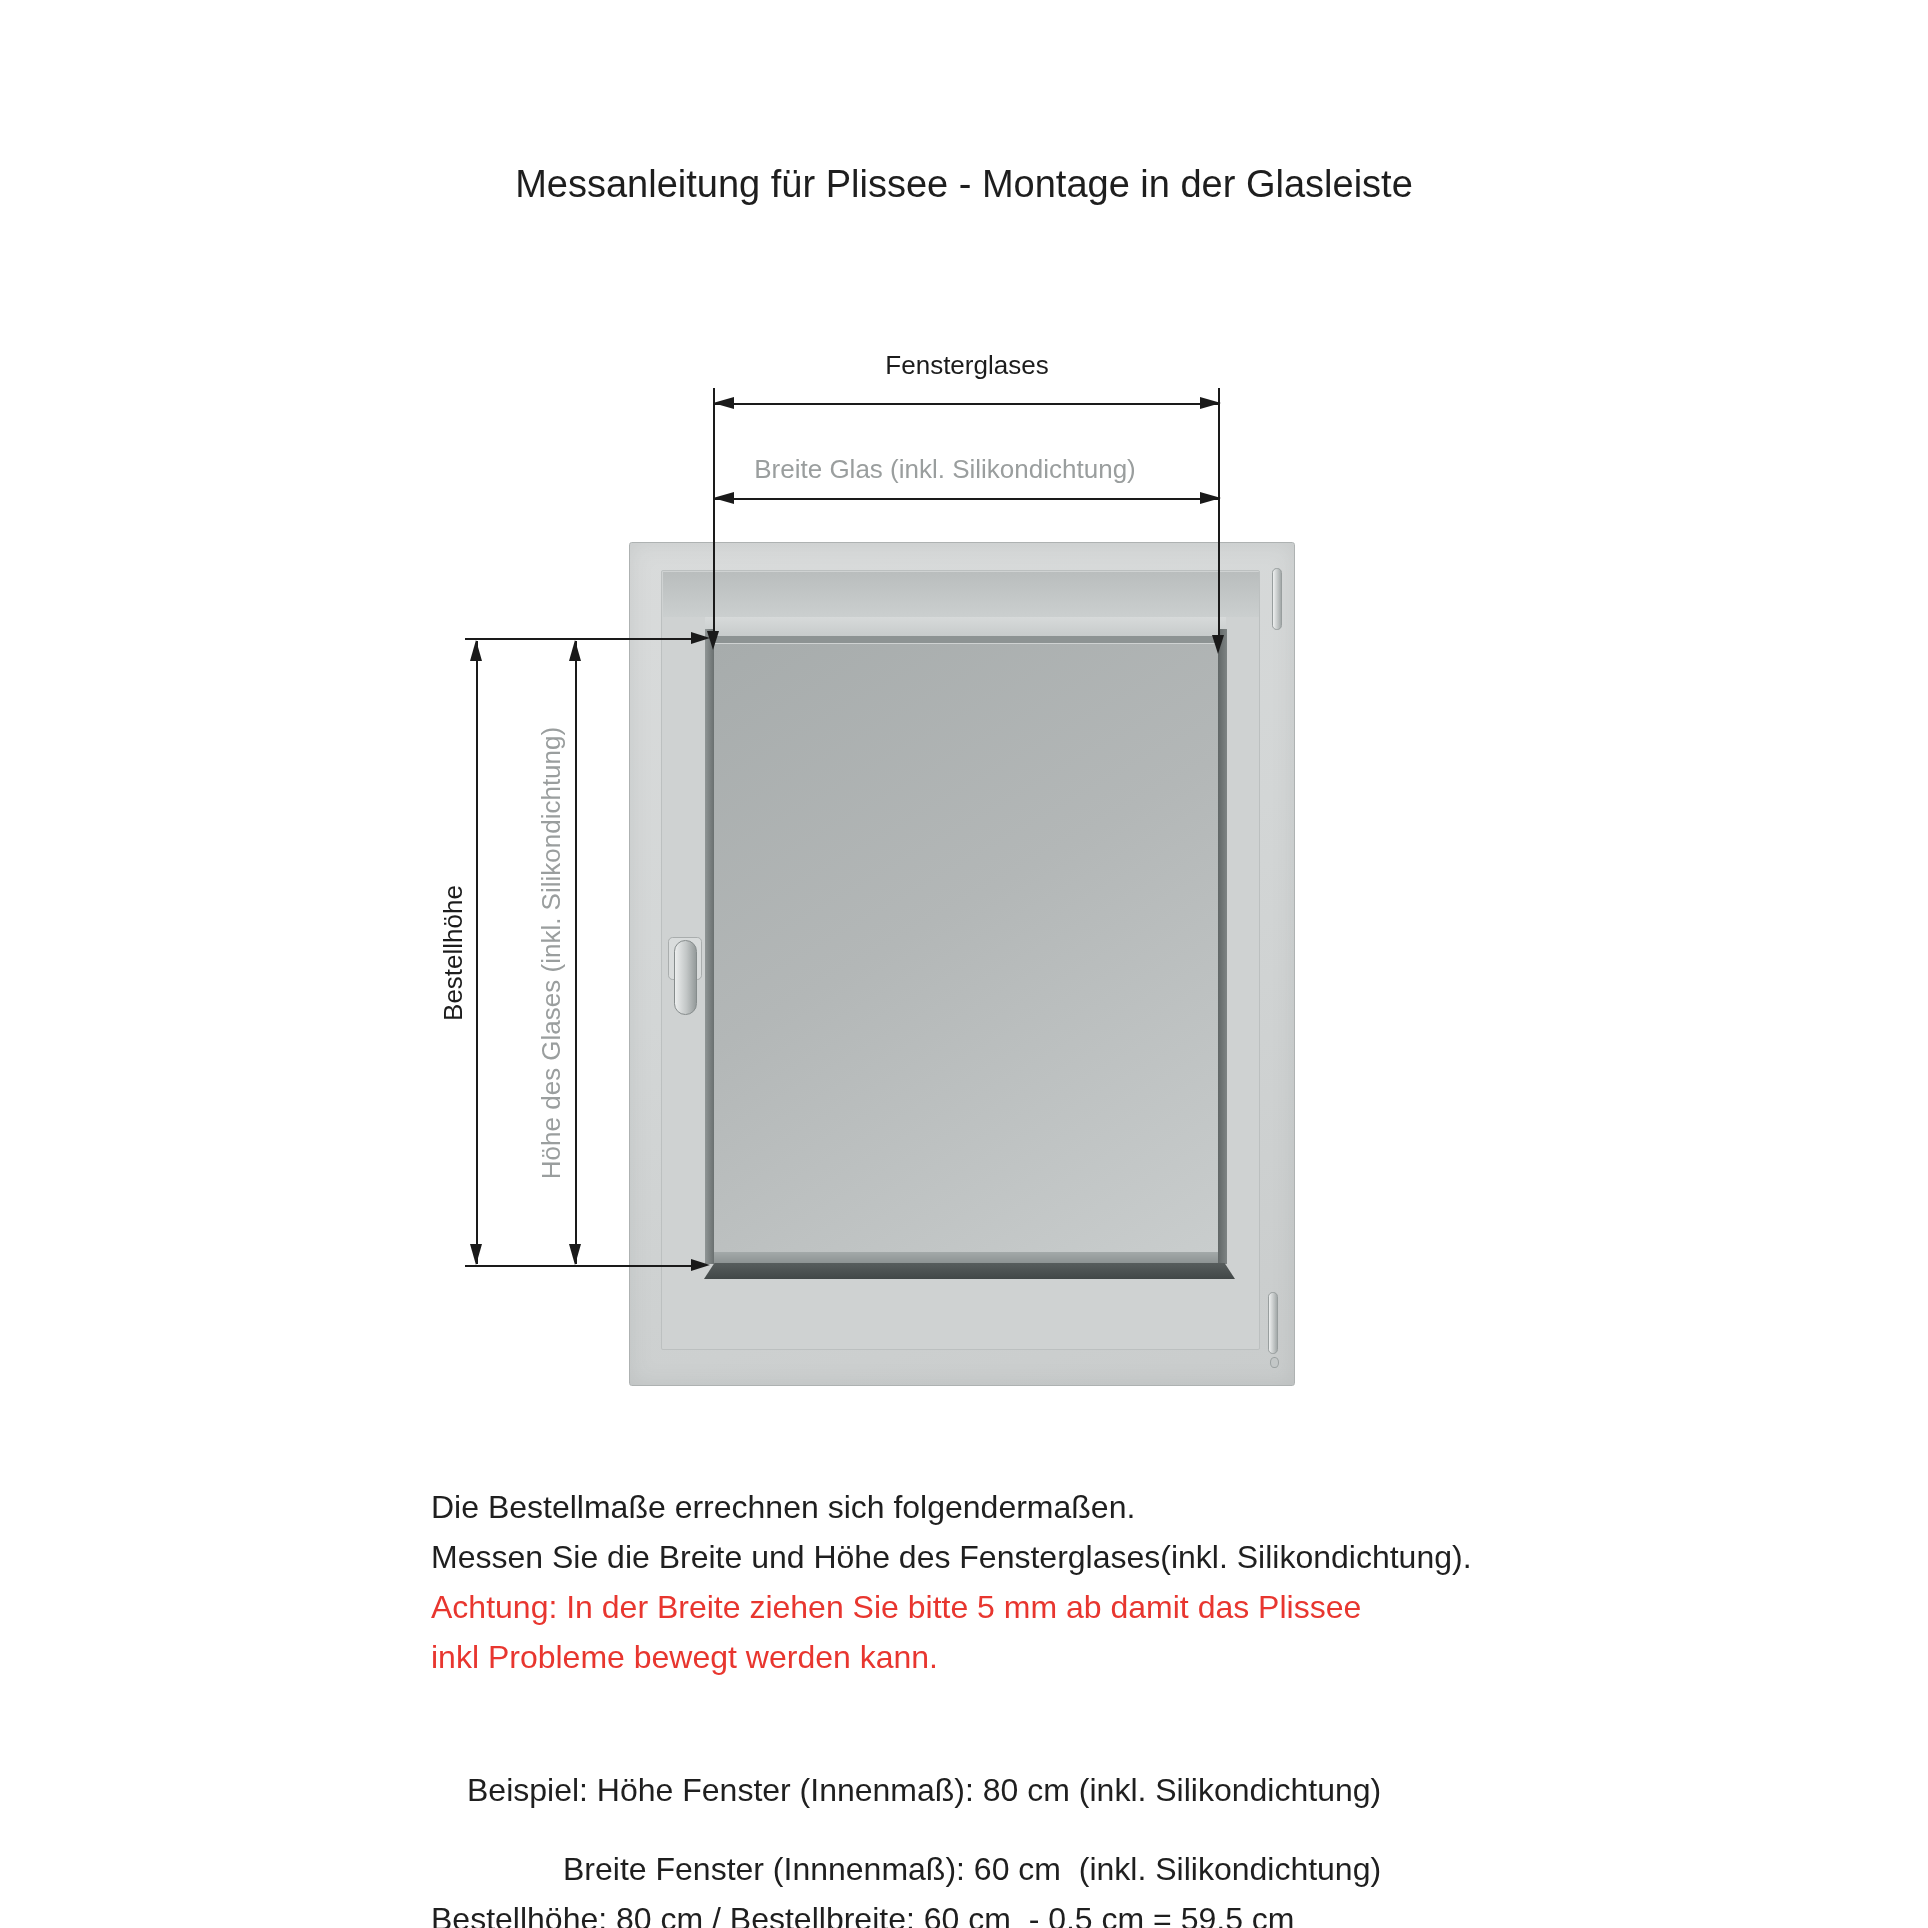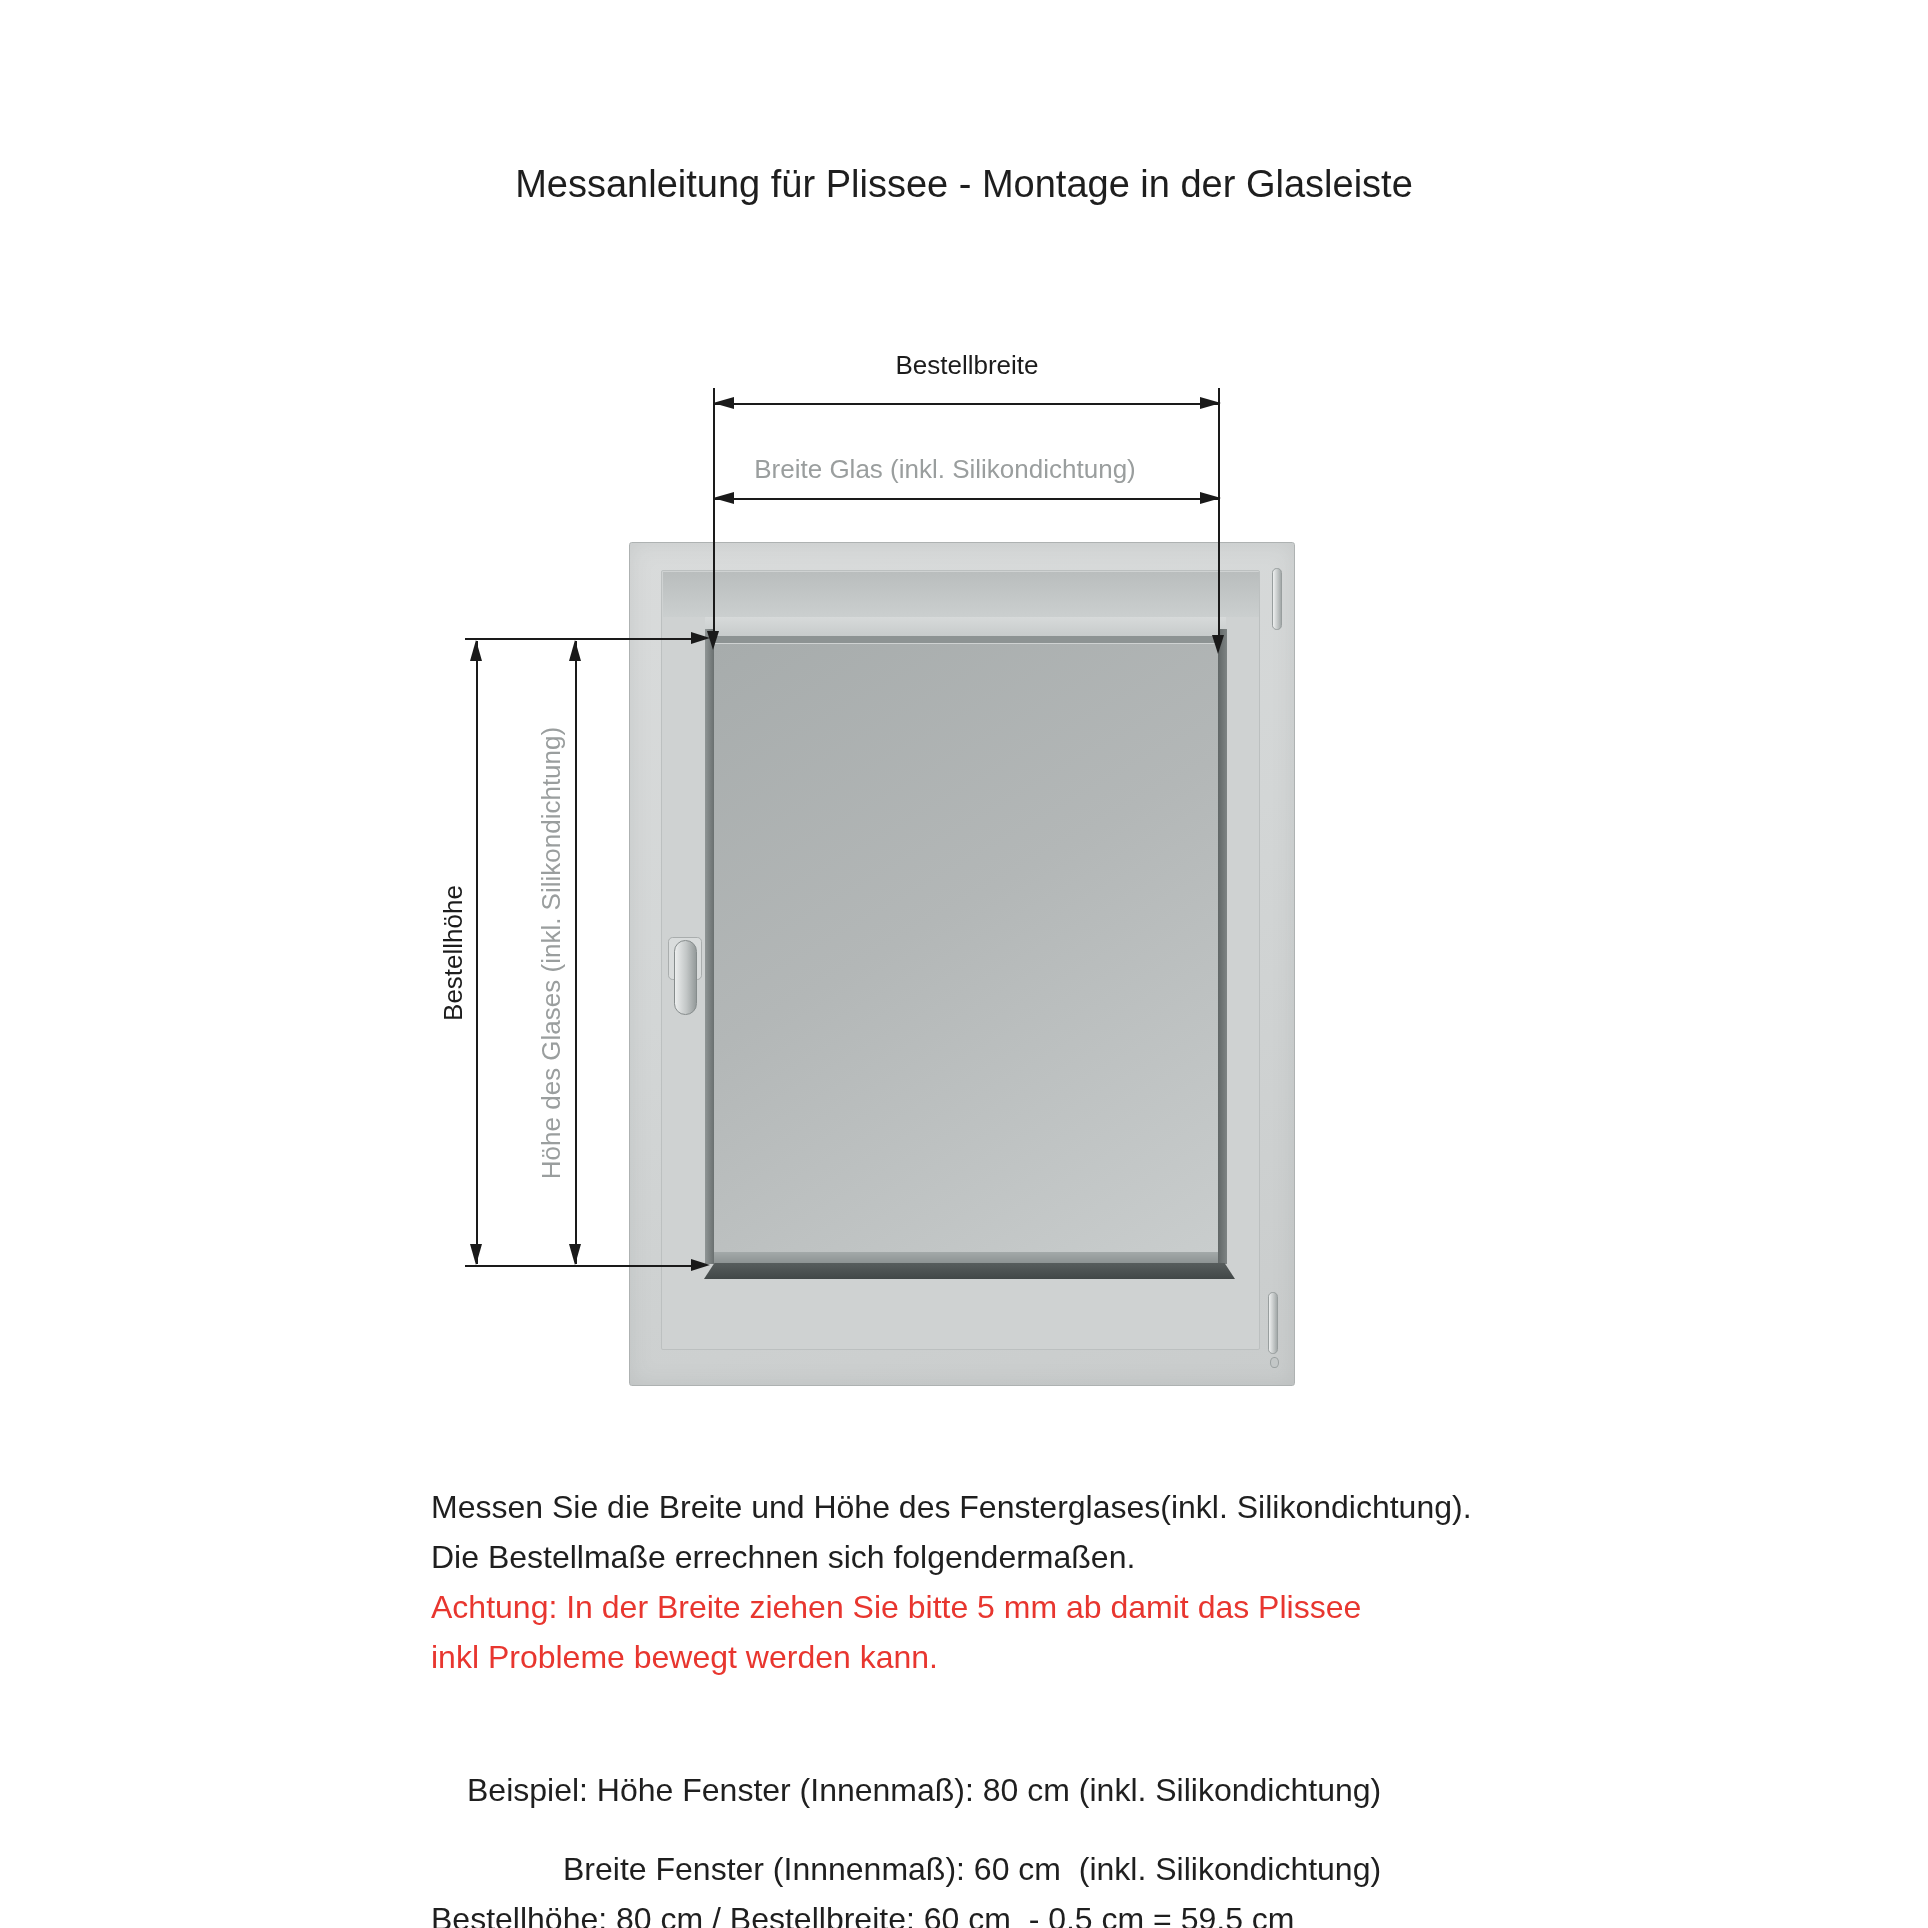--- a/index.html
+++ b/index.html
@@ -105,37 +105,37 @@
     <div class="glass"></div>
     <div class="glass-bevel"></div>
     <div class="sill"></div>
     <div class="handle-plate"></div>
     <div class="handle-lever"></div>
     <div class="hinge hinge-top"></div>
     <div class="hinge hinge-bottom"></div>
     <div class="hinge-foot"></div>
   </div>
 
-  <div class="dim-label primary" style="left:714px; width:506px; top:350px;">Bestellbreite</div>
+  <div class="dim-label primary" style="left:714px; width:506px; top:350px;">Fensterglases</div>
   <div class="dim-h" style="left:714px; top:403px; width:506px;"></div>
   <div class="dim-label secondary" style="left:714px; width:462px; top:454px;">Breite Glas (inkl. Silikondichtung)</div>
   <div class="dim-h" style="left:714px; top:498px; width:506px;"></div>
   <div class="ext-v" style="left:713px; top:388px; height:243px;"></div>
   <div class="ext-v" style="left:1218px; top:388px; height:247px;"></div>
 
   <div class="vlabel primary" style="left:453px; top:953px;">Bestellhöhe</div>
   <div class="dim-v" style="left:476px; top:641px; height:623px;"></div>
   <div class="vlabel secondary" style="left:551px; top:953px;">Höhe des Glases (inkl. Silikondichtung)</div>
   <div class="dim-v" style="left:575px; top:641px; height:623px;"></div>
   <div class="ext-h" style="left:465px; top:638px; width:226px;"></div>
   <div class="ext-h" style="left:465px; top:1265px; width:226px;"></div>
 
   <div class="instructions">
+    <div class="line">Die Bestellmaße errechnen sich folgendermaßen.</div>
     <div class="line">Messen Sie die Breite und Höhe des Fensterglases(inkl. Silikondichtung).</div>
-    <div class="line">Die Bestellmaße errechnen sich folgendermaßen.</div>
     <div class="line warn">Achtung: In der Breite ziehen Sie bitte 5 mm ab damit das Plissee</div>
     <div class="line warn">inkl Probleme bewegt werden kann.</div>
     <div class="line example-start">Beispiel: Höhe Fenster (Innenmaß): 80 cm (inkl. Silikondichtung)</div>
     <div class="line indented">Breite Fenster (Innnenmaß): 60 cm  (inkl. Silikondichtung)</div>
     <div class="line">Bestellhöhe: 80 cm / Bestellbreite: 60 cm  - 0,5 cm = 59,5 cm</div>
   </div>
 
 </div>
 
 

